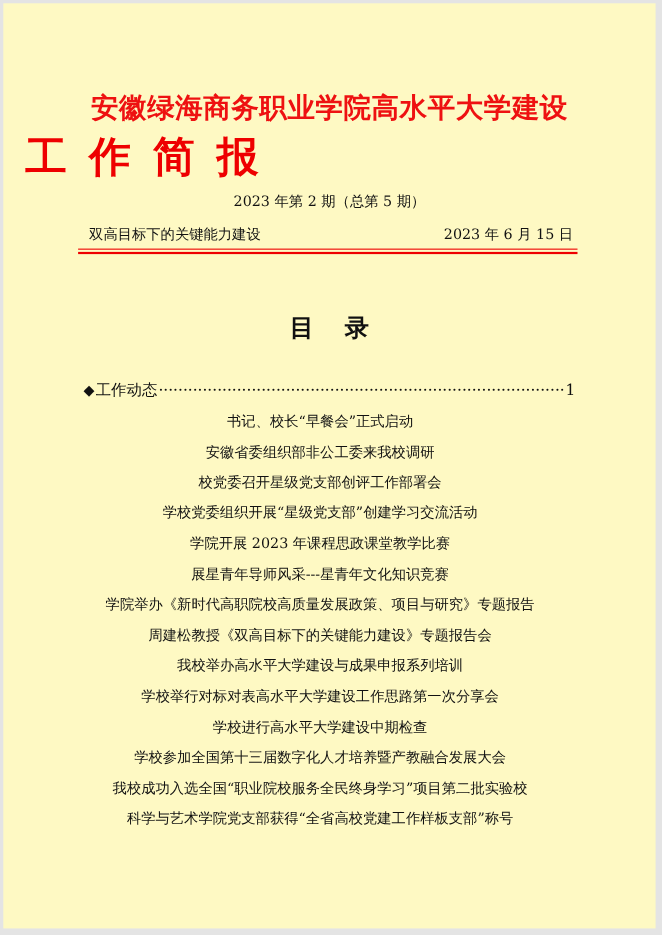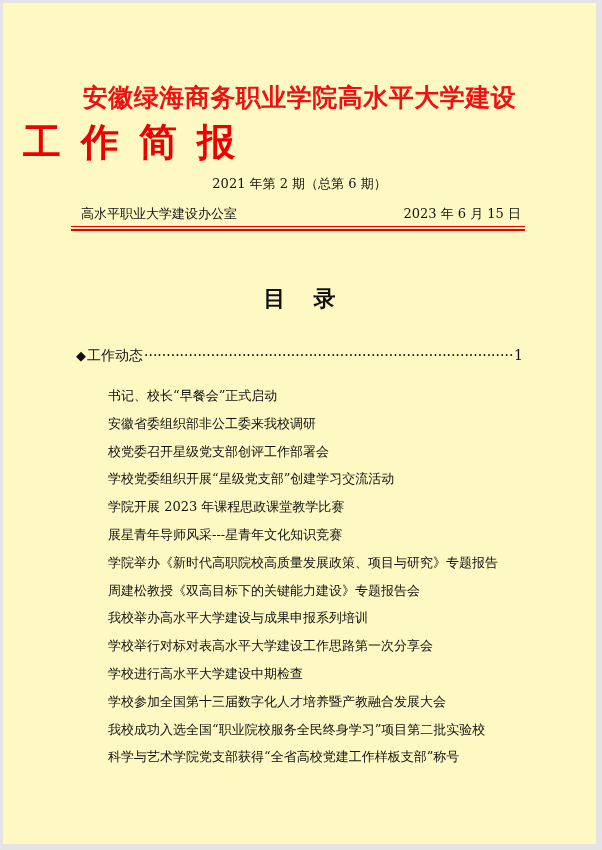--- a/index.html
+++ b/index.html
@@ -91,39 +91,39 @@
     .toc-section .leader {
       flex: 1;
       overflow: hidden;
       white-space: nowrap;
       letter-spacing: 0px;
       margin: 0 1px;
     }
     .toc-items {
       position: absolute;
       left: 93px; top: 370px;
-      margin: 12px; padding: 0; list-style: none;
+      margin: 0; padding: 0; list-style: none; text-align: center;
     }
     .toc-items li {
       font-size: 13px;
       color: #111;
       height: 27.8px;
       line-height: 22px;
       white-space: nowrap;
     }
   </style>
 </head>
 <body>
 
 <div class="page">
   <div class="title-main">安徽绿海商务职业学院高水平大学建设</div>
   <div class="title-sub">工作简报</div>
-  <div class="issue">2021 年第 2 期（总第 6 期）</div>
+  <div class="issue">2023 年第 2 期（总第 5 期）</div>
   <div class="meta-row">
-    <span>高水平职业大学建设办公室</span>
+    <span>双高目标下的关键能力建设</span>
     <span>2023 年 6 月 15 日</span>
   </div>
   <div class="rule-thin"></div>
   <div class="rule-thick"></div>
 
   <div class="toc-title">目录</div>
 
   <div class="toc-section">
     <span class="diamond">◆</span>
     <span>工作动态</span>

